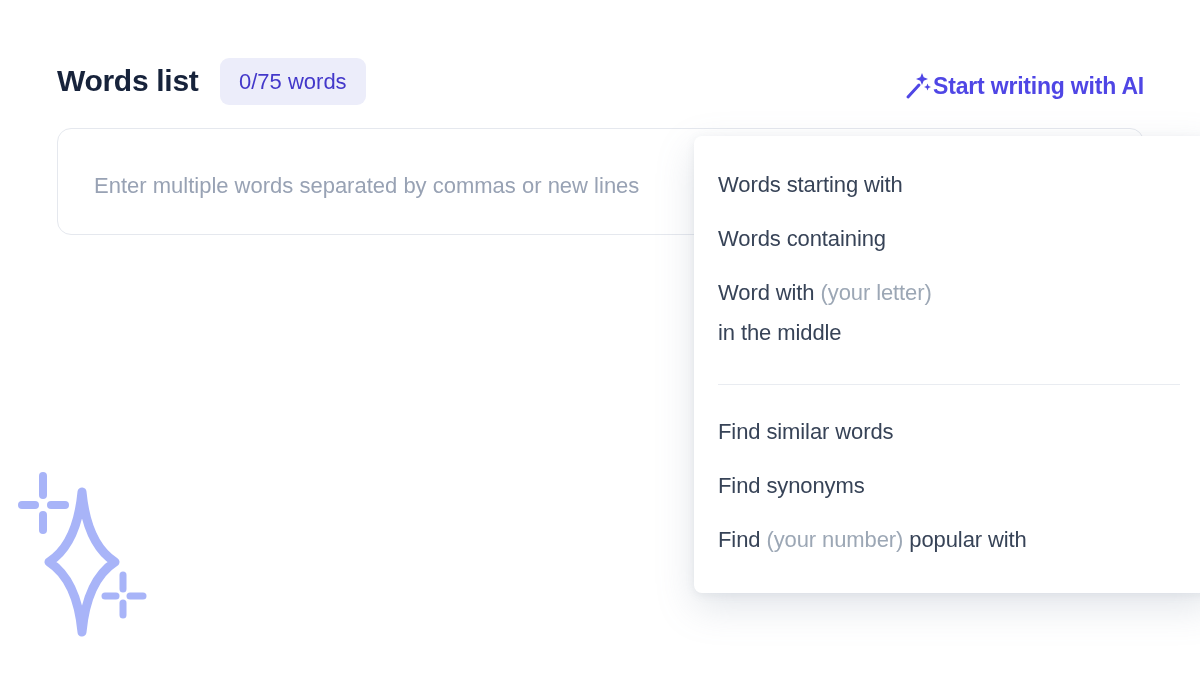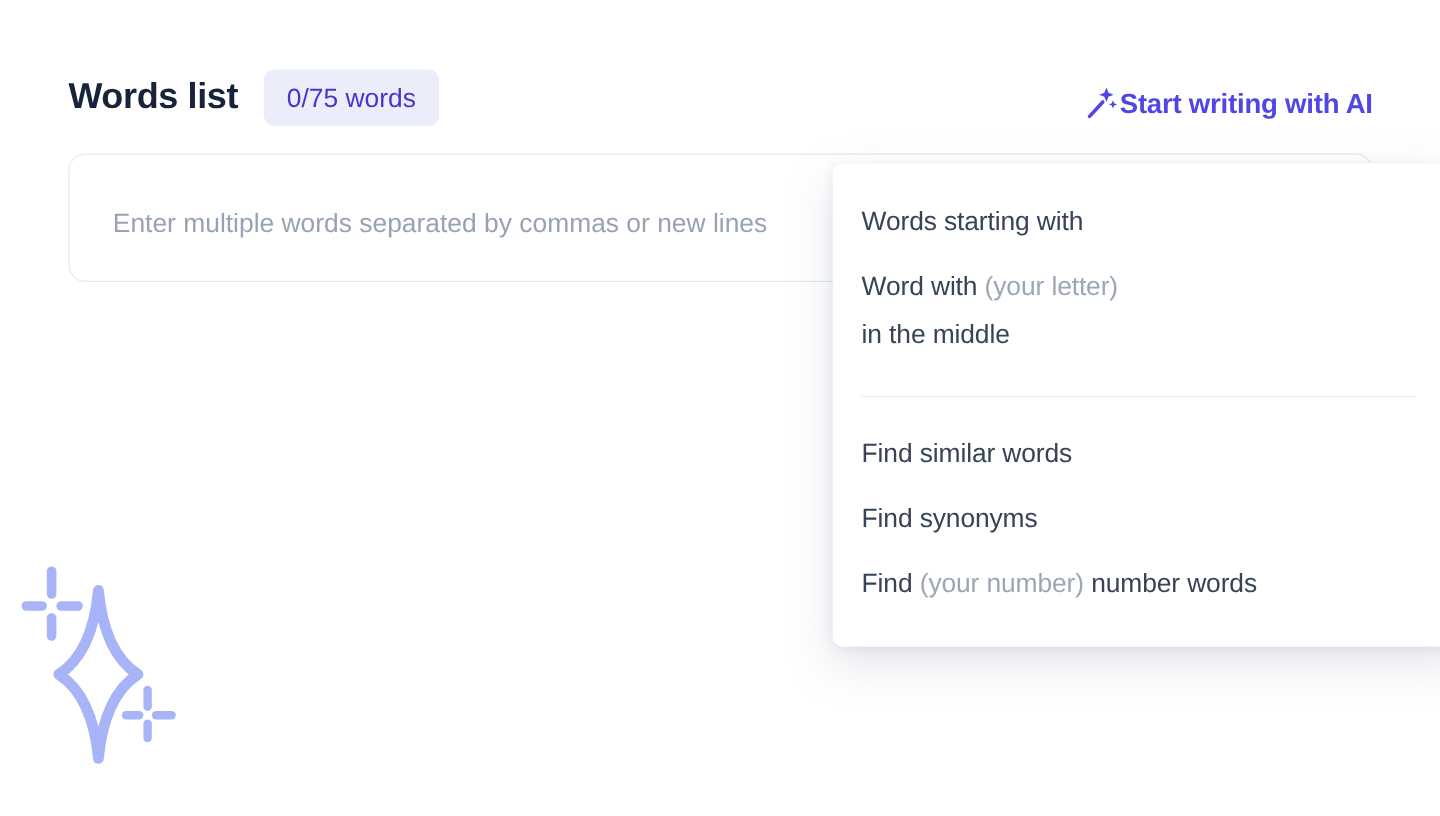--- a/index.html
+++ b/index.html
@@ -95,29 +95,30 @@
     <path d="M21 3 L22.7 7.3 L27 9 L22.7 10.7 L21 15 L19.3 10.7 L15 9 L19.3 7.3 Z" fill="#4f46e5"></path>
     <path d="M26.5 13.5 L27.5 16 L30 17 L27.5 18 L26.5 20.5 L25.5 18 L23 17 L25.5 16 Z" fill="#4f46e5"></path>
   </svg>
   <span class="label">Start writing with AI</span>
 </a>
 
 <textarea class="word-input" placeholder="Enter multiple words separated by commas or new lines" style=""></textarea>
 
 <div class="dropdown">
   <div class="menu-item">Words starting with</div>
+  <div class="menu-item">Words containing</div>
   <div class="menu-item two-line">
     <span>Word with </span><span class="muted">(your letter)</span><br>
     <span>in the middle</span>
   </div>
   <div class="menu-divider"></div>
   <div class="menu-item">Find similar words</div>
   <div class="menu-item">Find synonyms</div>
   <div class="menu-item">
-    <span>Find </span><span class="muted">(your number) </span><span>number words</span>
+    <span>Find </span><span class="muted">(your number) </span><span>popular with</span>
   </div>
 </div>
 
 <svg class="sparkle-illustration" viewBox="0 0 140 180">
   <g stroke="#a8b4f8" fill="none" stroke-linecap="round">
 
     <path d="M70 30 Q75 82 103 100 Q75 118 70 170 Q65 118 37 100 Q65 82 70 30 Z" stroke-width="9" stroke-linejoin="round"></path>
 
     <line x1="31" y1="14" x2="31" y2="33" stroke-width="8"></line>
     <line x1="31" y1="53" x2="31" y2="68" stroke-width="8"></line>

